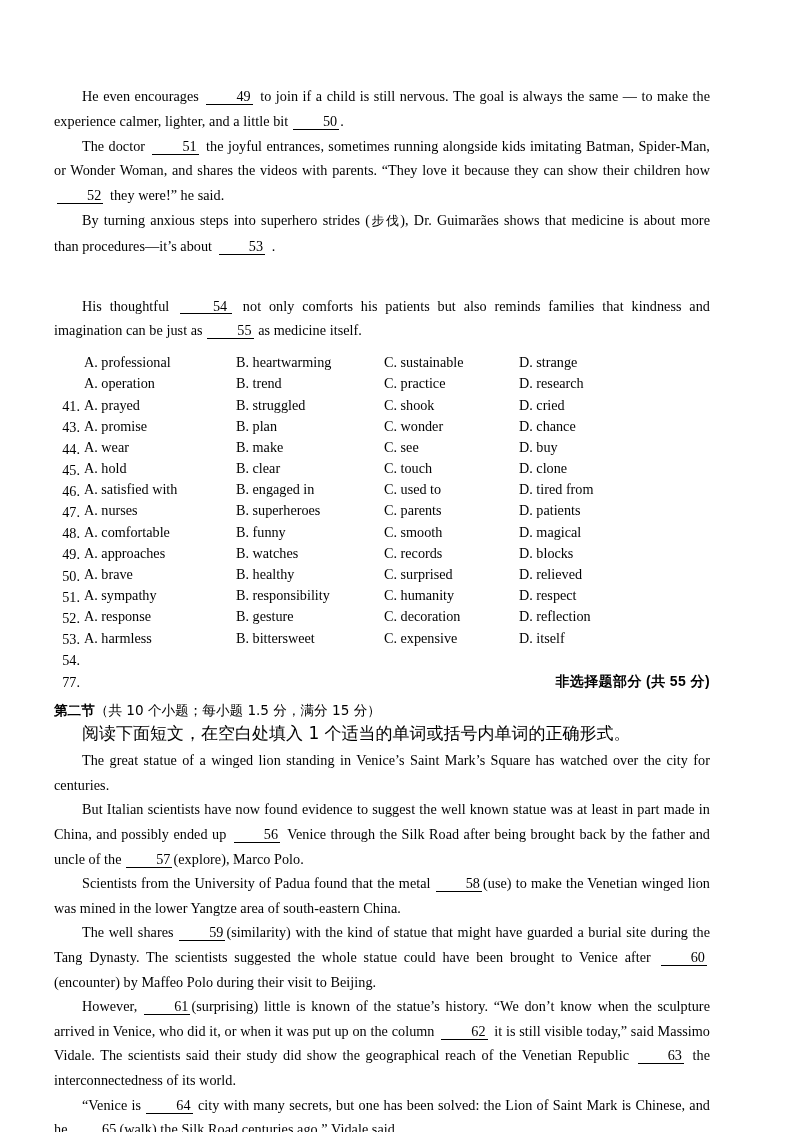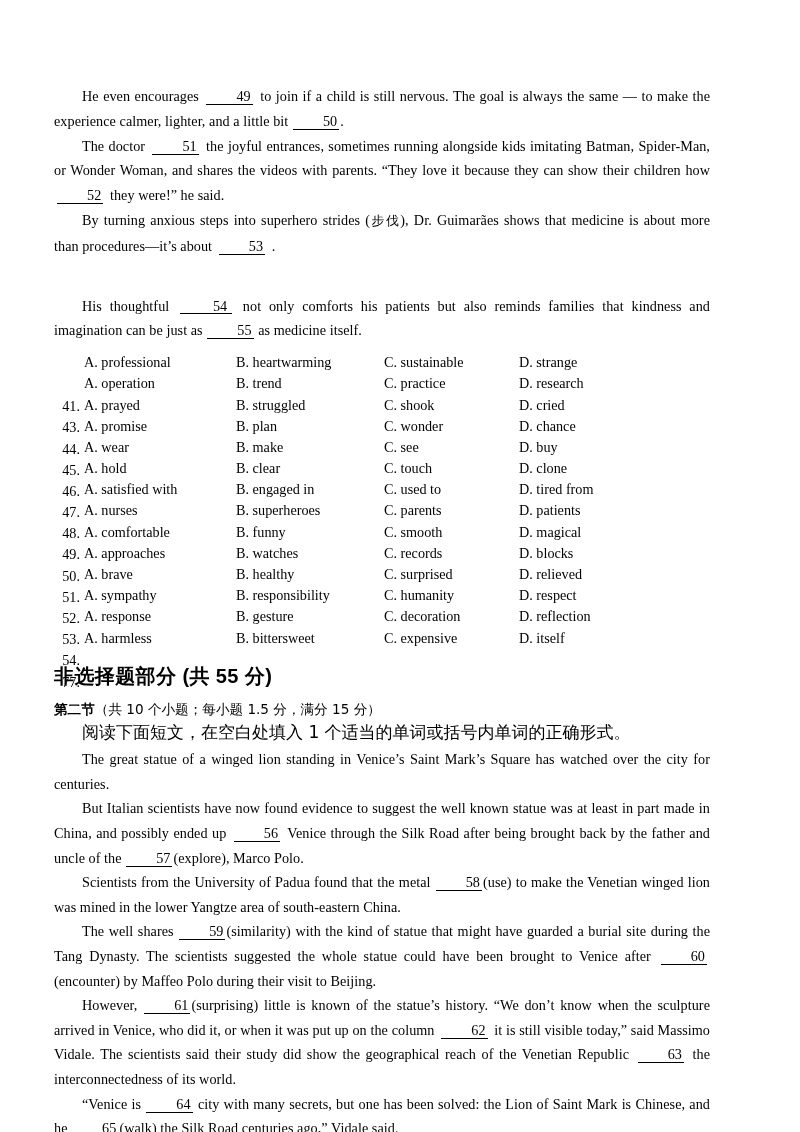--- a/index.html
+++ b/index.html
@@ -73,24 +73,24 @@
     padding-right: 4px;
     margin-top: 44px;
   }
   .opt-a { width: 152px; flex: 0 0 152px; }
   .opt-b { width: 148px; flex: 0 0 148px; }
   .opt-c { width: 135px; flex: 0 0 135px; }
   .opt-d { width: 150px; flex: 0 0 150px; }
 
   
   .section-head {
-    text-align: left;
+    text-align: right;
     font-weight: bold;
-    font-size: 20px;
-    margin-top: 14px;
+    font-size: 14px;
+    margin-top: 24px;
     margin-bottom: 2px;
     font-family: "Liberation Sans", "DejaVu Sans", sans-serif;
     letter-spacing: 0.4px;
   }
   .section-head .cn {
     font-family: "DejaVu Sans", "Liberation Sans", sans-serif;
   }
 
   .sub-head {
     font-size: 13.6px;

